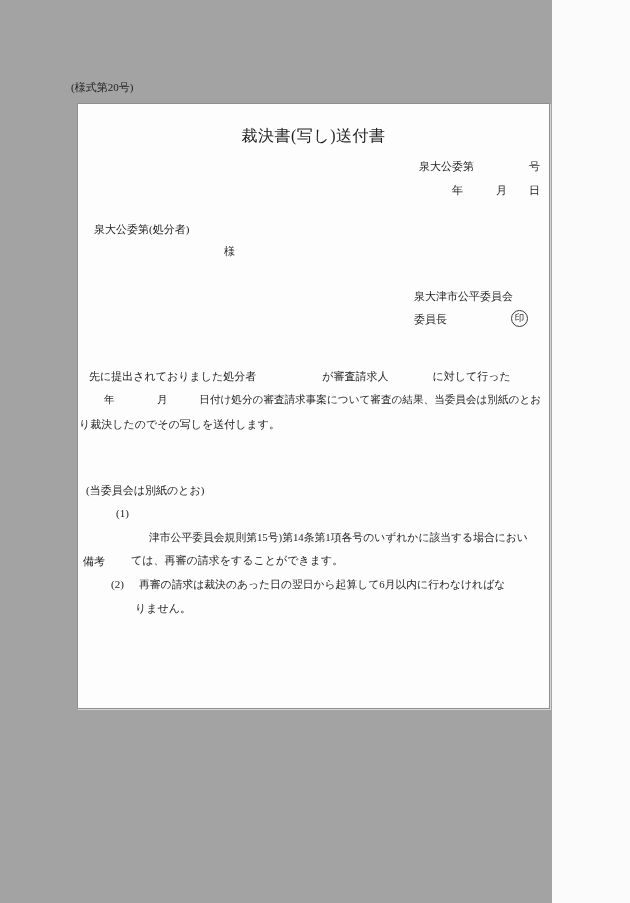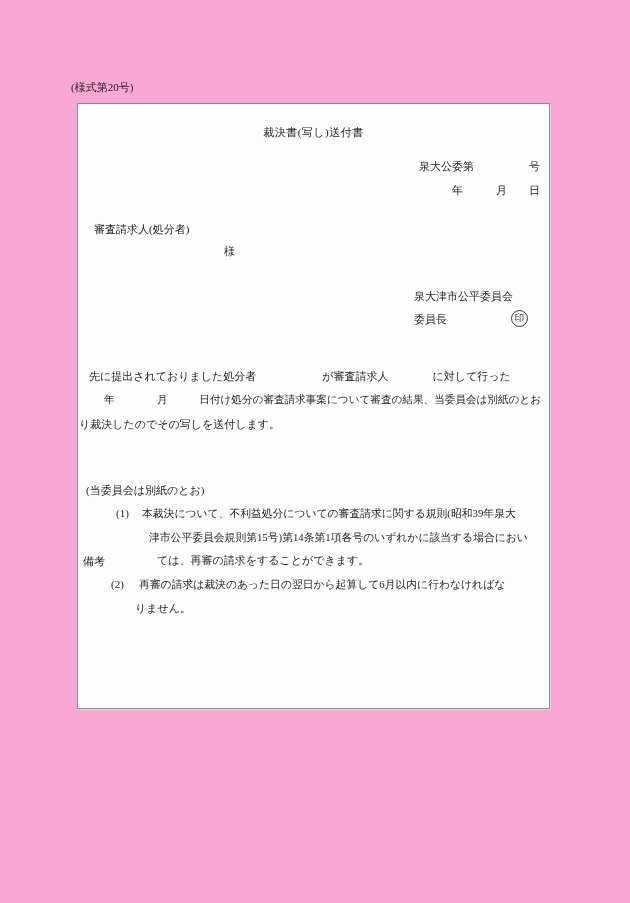--- a/index.html
+++ b/index.html
@@ -2,23 +2,23 @@
 <html><head>
 <meta charset="utf-8">
 <style>
   html, body {
     margin: 0;
     padding: 0;
     background: #fbfbfb;
   }
   .page {
     position: relative;
-    width: 630px;
+    width: 552px;
     height: 903px;
-    background: #f9a8d4;
+    background: #a3a3a3;
     font-family: "Liberation Serif", "DejaVu Serif", serif;
     color: #1e1e1e;
     font-size: 11px;
     line-height: 1.25;
     overflow: hidden;
   }
   .page div, .page span { white-space: pre; }
 
   .form-label {
     position: absolute;
@@ -36,21 +36,21 @@
     background: #fdfdfd;
     box-shadow: 1px 1px 0 #d8d8d8;
   }
 
   .doc-title {
     position: absolute;
     left: 0;
     top: 22px;
     width: 100%;
     text-align: center;
-    font-size: 11px;
+    font-size: 16px;
     letter-spacing: 0.5px;
   }
   .doc-number {
     position: absolute;
     right: 9px;
     top: 56px;
   }
   .date-line {
     position: absolute;
     right: 9px;
@@ -93,41 +93,41 @@
 
   .body-l1 { position: absolute; left: 11px; top: 266px; text-align: center; }
   .body-l2 { position: absolute; left: 26px; top: 289px; font-size: 10.6px; }
   .body-l3 { position: absolute; left: 1px;  top: 314px; }
 
   .notes-heading { position: absolute; left: 8px;  top: 380px; }
   .notes-label   { position: absolute; left: 5px;  top: 403px; margin-top: 48px; }
   .n1-num        { position: absolute; left: 38px; top: 403px; }
   .n1-l1         { position: absolute; left: 64px; top: 403px; font-size: 10.8px; }
   .n1-l2         { position: absolute; left: 71px; top: 427px; font-size: 10.8px; }
-  .n1-l3         { position: absolute; left: 79px; top: 450px; }
+  .n1-l3         { position: absolute; left: 53px; top: 450px; }
   .n2-num        { position: absolute; left: 33px; top: 474px; }
   .n2-l1         { position: absolute; left: 61px; top: 474px; font-size: 10.8px; }
   .n2-l2         { position: absolute; left: 57px; top: 498px; }
 </style>
 </head>
 <body>
 
 <div class="page">
 
   <div class="form-label">(様式第20号)</div>
 
   <div class="doc-box">
 
     <div class="doc-title">裁決書(写し)送付書</div>
 
     <div class="doc-number">泉大公委第　　　　　号</div>
 
     <div class="date-line">年　　　月　　日</div>
 
-    <div class="addressee">審査請求人(処分者)</div>
+    <div class="addressee">泉大公委第(処分者)</div>
 
     <div class="honorific">様</div>
 
     <div class="sender-org">泉大津市公平委員会</div>
 
     <div class="sender-title">委員長</div>
 
     <div class="seal">印</div>
 
     <div class="body-l1">先に提出されておりました処分者　　　　　　が審査請求人　　　　に対して行った</div>
@@ -135,21 +135,20 @@
     <div class="body-l2">年　　　　月　　　日付け処分の審査請求事案について審査の結果、当委員会は別紙のとお</div>
 
     <div class="body-l3">り裁決したのでその写しを送付します。</div>
 
     <div class="notes-heading">(当委員会は別紙のとお)</div>
 
     <div class="notes-label">備考</div>
 
     <div class="n1-num">(1)</div>
 
-    <div class="n1-l1">本裁決について、不利益処分についての審査請求に関する規則(昭和39年泉大</div>
 
     <div class="n1-l2">津市公平委員会規則第15号)第14条第1項各号のいずれかに該当する場合におい</div>
 
     <div class="n1-l3">ては、再審の請求をすることができます。</div>
 
     <div class="n2-num">(2)</div>
 
     <div class="n2-l1">再審の請求は裁決のあった日の翌日から起算して6月以内に行わなければな</div>
 
     <div class="n2-l2">りません。</div>

